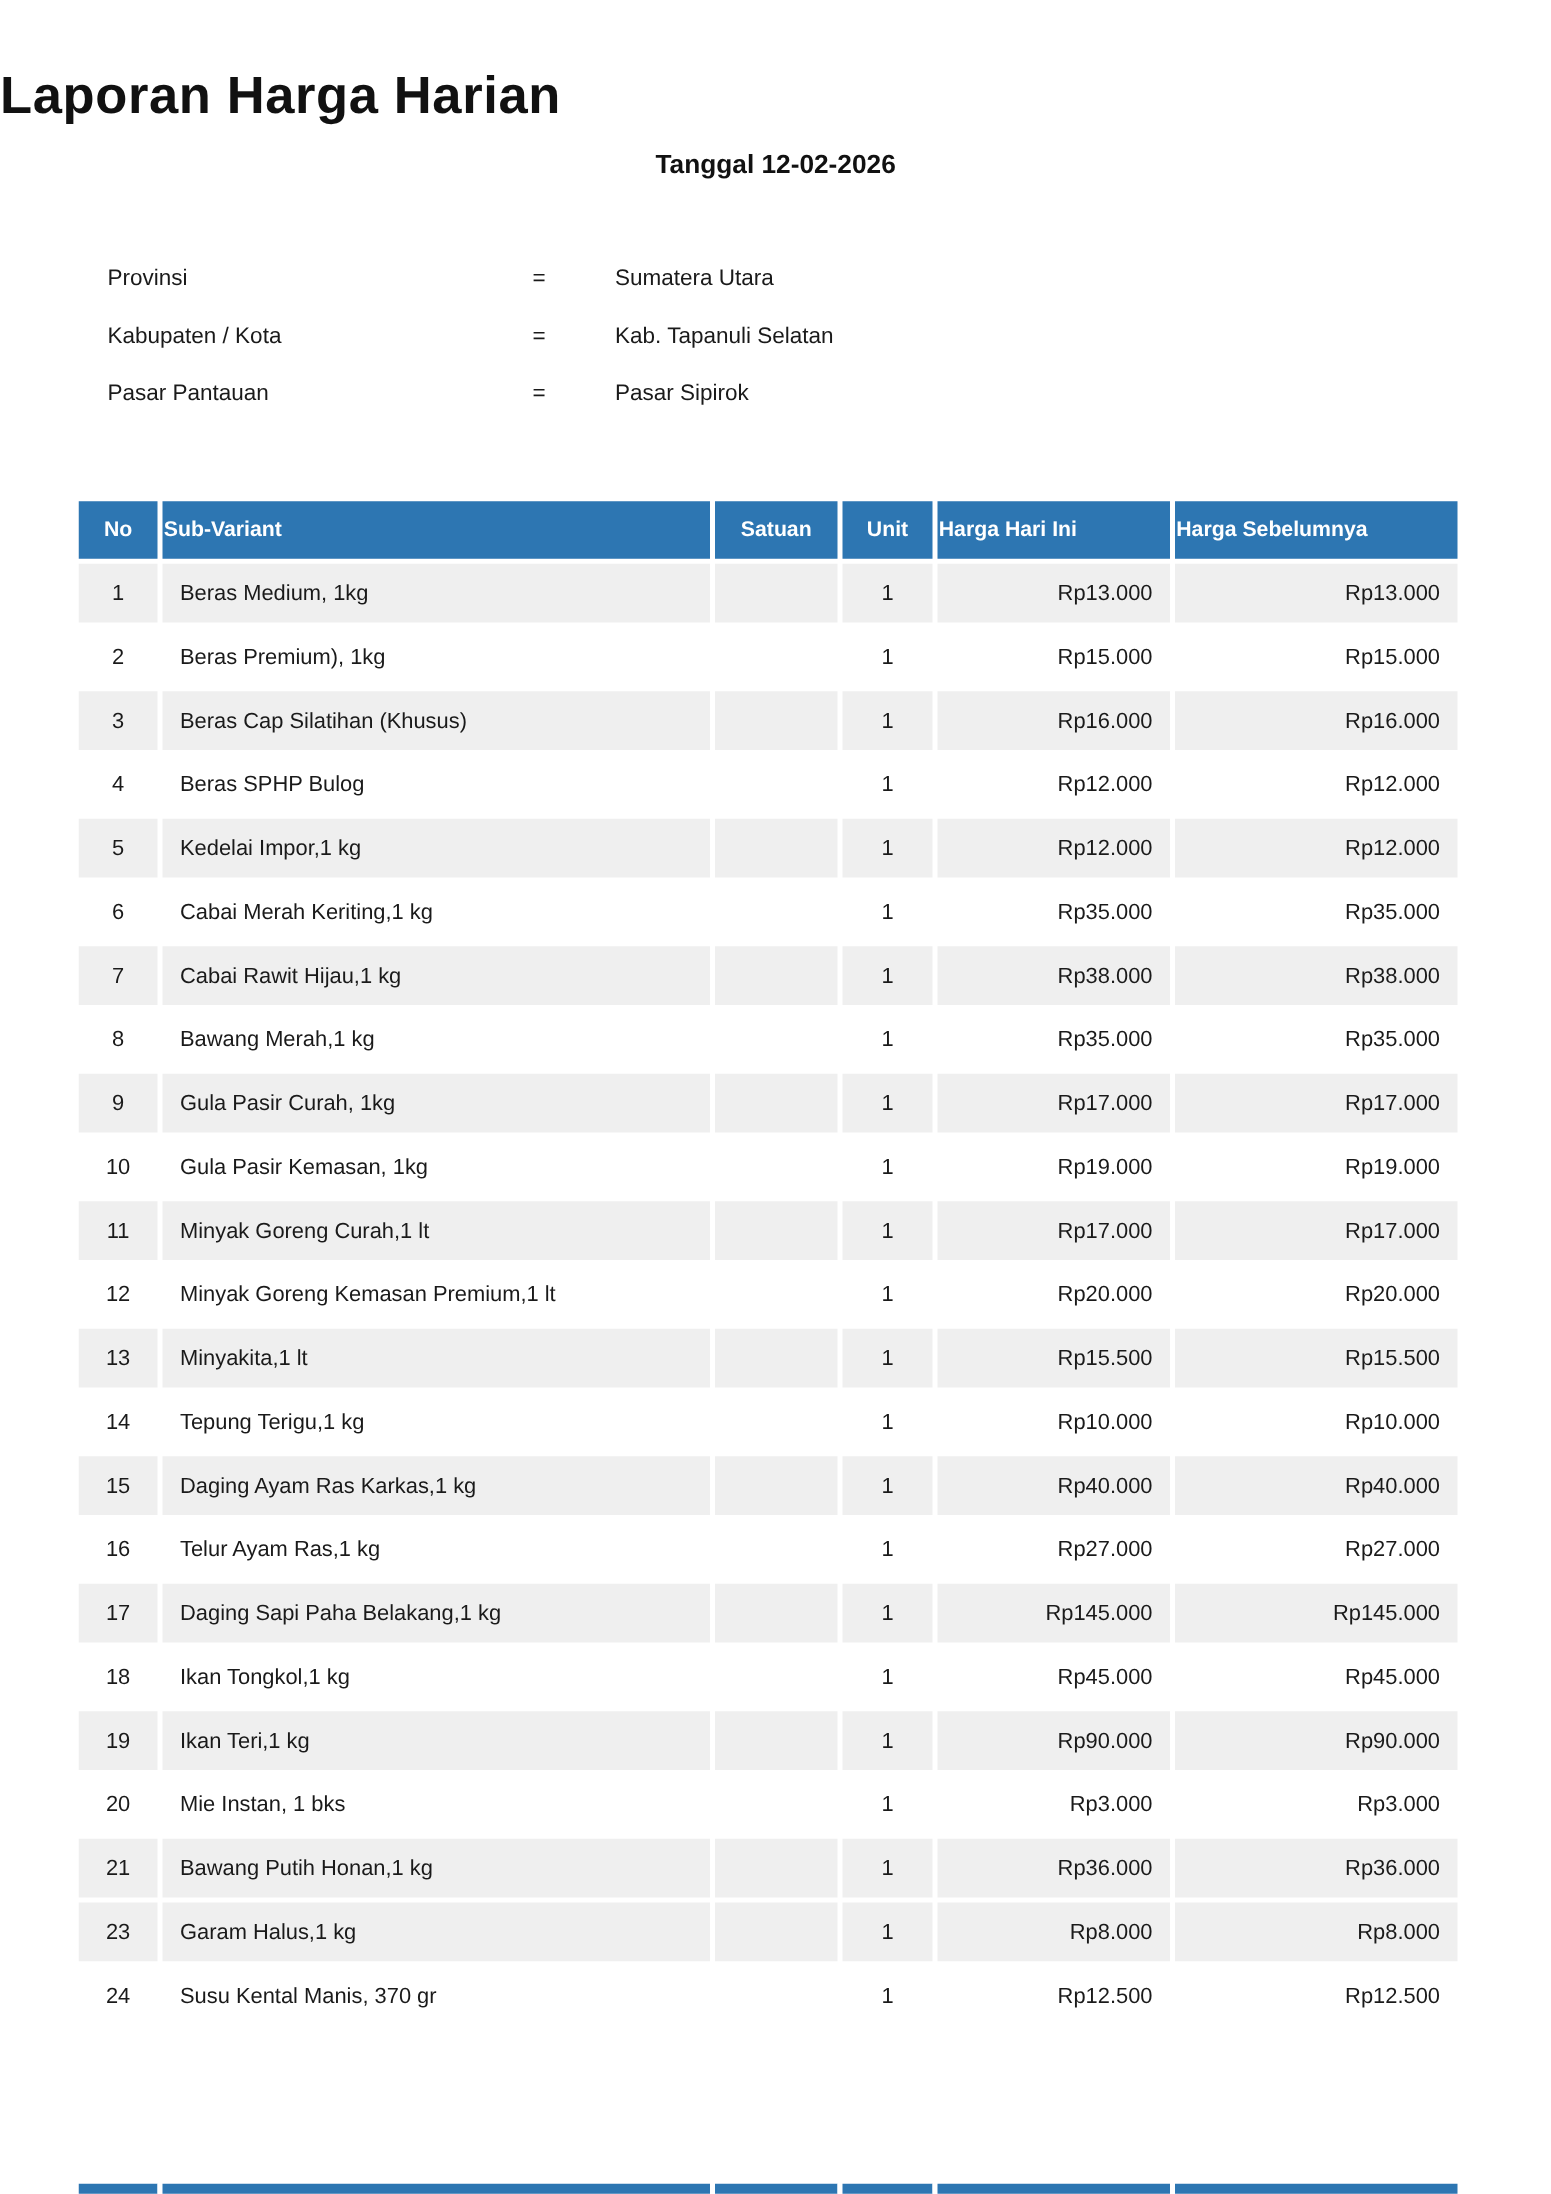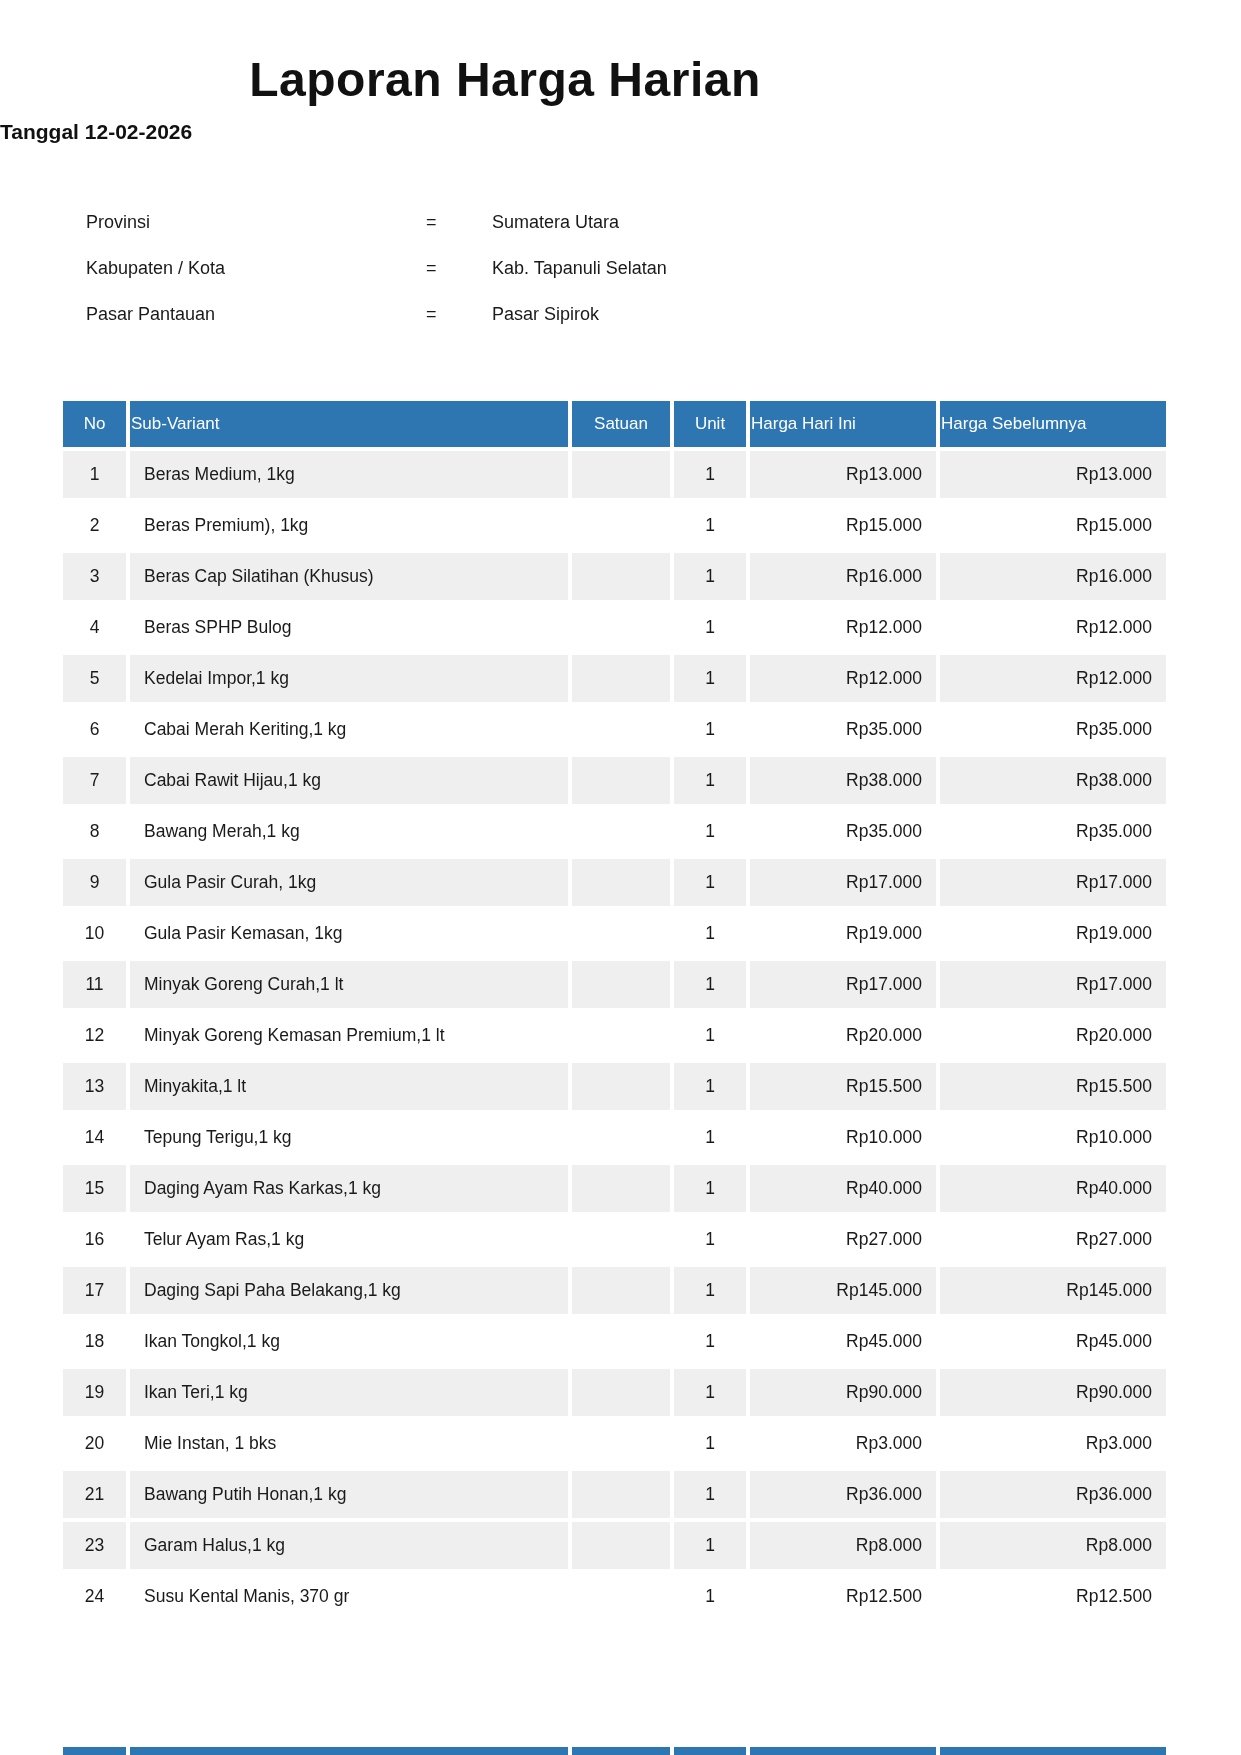--- a/index.html
+++ b/index.html
@@ -6,26 +6,26 @@
   html, body { background: #ffffff; }
   body {
     width: 1241px; height: 1755px;
     position: relative;
     font-family: "Liberation Sans", sans-serif;
     color: #1a1a1a;
     overflow: hidden;
   }
   .page-title {
     position: absolute; top: 52px; left: 0; width: 1010px;
-    text-align: center;
-    font-size: 48px; font-weight: bold; color: #111;
+    font-size: 42px; font-weight: bold; color: #111;
     letter-spacing: 0.5px;
   }
   .page-subtitle {
     position: absolute; top: 120px; left: 0; width: 1241px;
+    text-align: center;
     font-size: 21px; font-weight: bold; color: #111;
   }
   .info-block { position: absolute; top: 0; left: 0; }
   .info-row { position: absolute; left: 0; width: 1241px; height: 24px; padding-left: 37px; }
   .info-row .lbl { position: absolute; left: 86px;  top: 0; font-size: 18px; }
   .info-row .eq  { position: absolute; left: 426px; top: 0; font-size: 18px; }
   .info-row .val { position: absolute; left: 492px; top: 0; font-size: 18px; }
   .info-row.r0 { top: 212px; }
   .info-row.r1 { top: 258px; }
   .info-row.r2 { top: 304px; }
@@ -34,21 +34,21 @@
     position: absolute;
     left: 59px; top: 397px;
     border-collapse: separate;
     border-spacing: 4px 4px;
     table-layout: fixed;
     width: 1111px;
   }
   .price-table th {
     background: #2d76b2;
     color: #ffffff;
-    font-size: 17px; font-weight: normal;
+    font-size: 17px; font-weight: bold;
     height: 46px;
     vertical-align: middle;
     white-space: nowrap;
     overflow: hidden;
   }
   .price-table td {
     height: 47px;
     font-size: 17.5px;
     vertical-align: middle;
     background: #ffffff;

